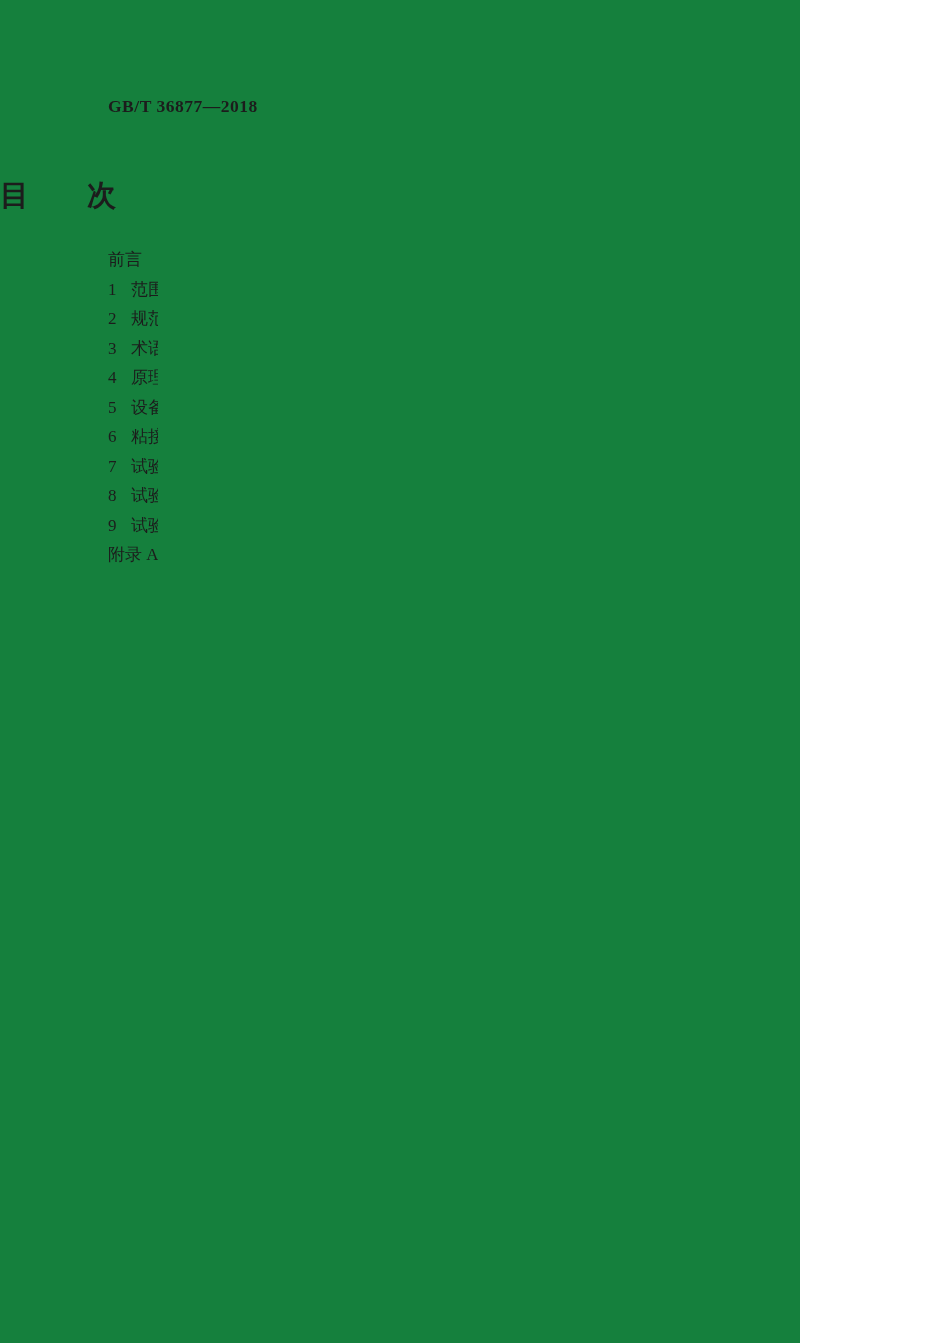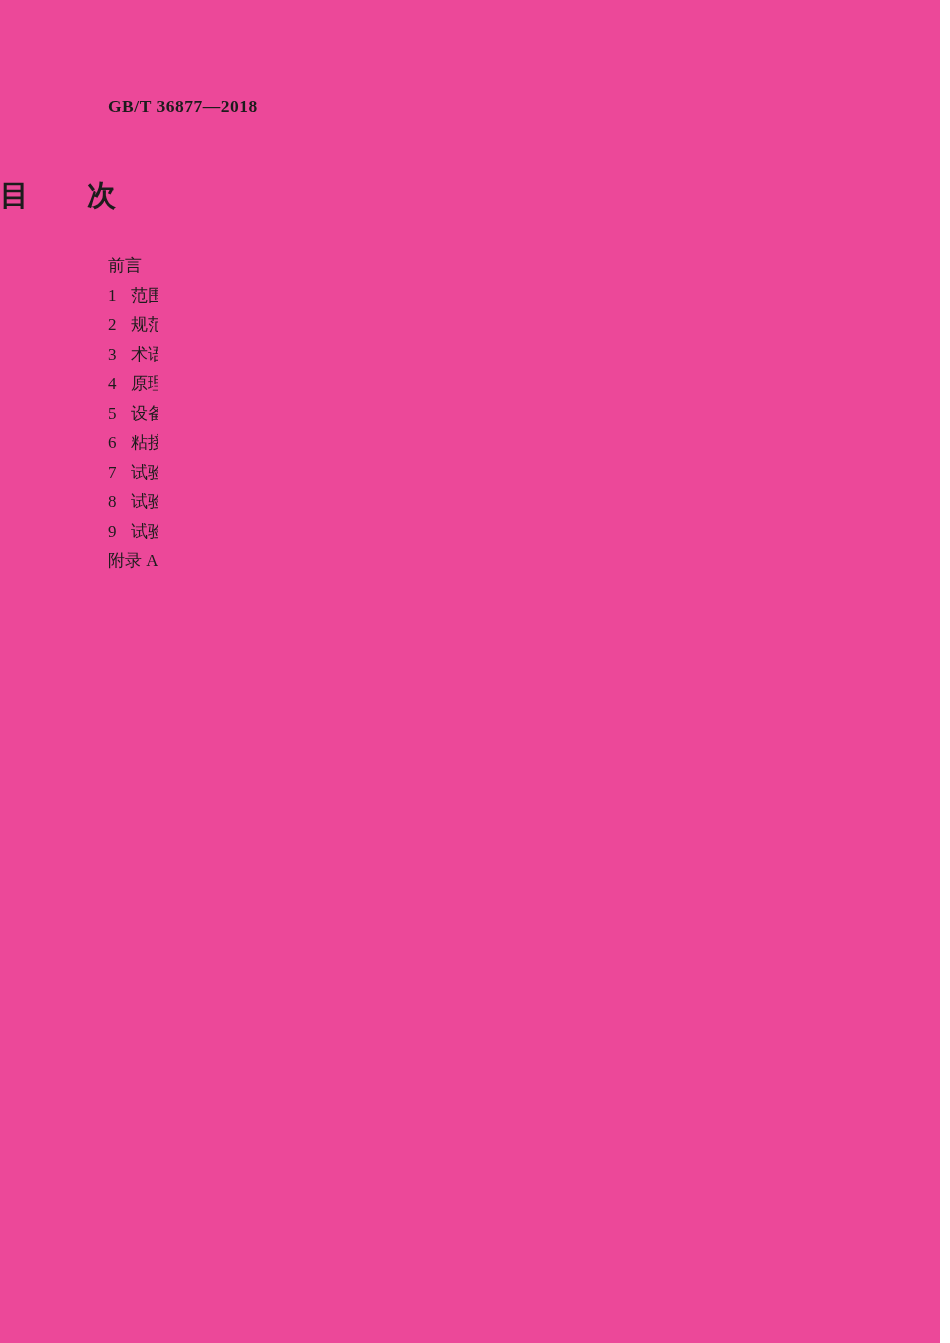--- a/index.html
+++ b/index.html
@@ -2,23 +2,23 @@
 <html><head>
 <meta charset="utf-8">
 <style>
   html, body {
     margin: 0;
     padding: 0;
     background: #ffffff;
   }
   .page {
     position: relative;
-    width: 940px;
+    width: 800px;
     height: 1343px;
-    background: #ec4899;
+    background: #15803d;
     color: #1c1c1c;
     font-family: "Liberation Serif", "DejaVu Serif", serif;
     overflow: hidden;
   }
   .doc-header {
     position: absolute;
     top: 96px;
     left: 108px;
     font-size: 17.5px;
     font-weight: bold;
@@ -29,21 +29,21 @@
     top: 176px;
     left: 0;
     width: 100%;
     margin: 0;
     text-align: left;
     font-size: 29px;
     font-weight: bold;
   }
   .toc {
     position: absolute;
-    top: 254px;
+    top: 248px;
     left: 108px;
     width: 734px;
   }
   .toc-row {
     display: flex;
     align-items: baseline;
     height: 29.5px;
     font-size: 17px;
     white-space: nowrap;
   }

